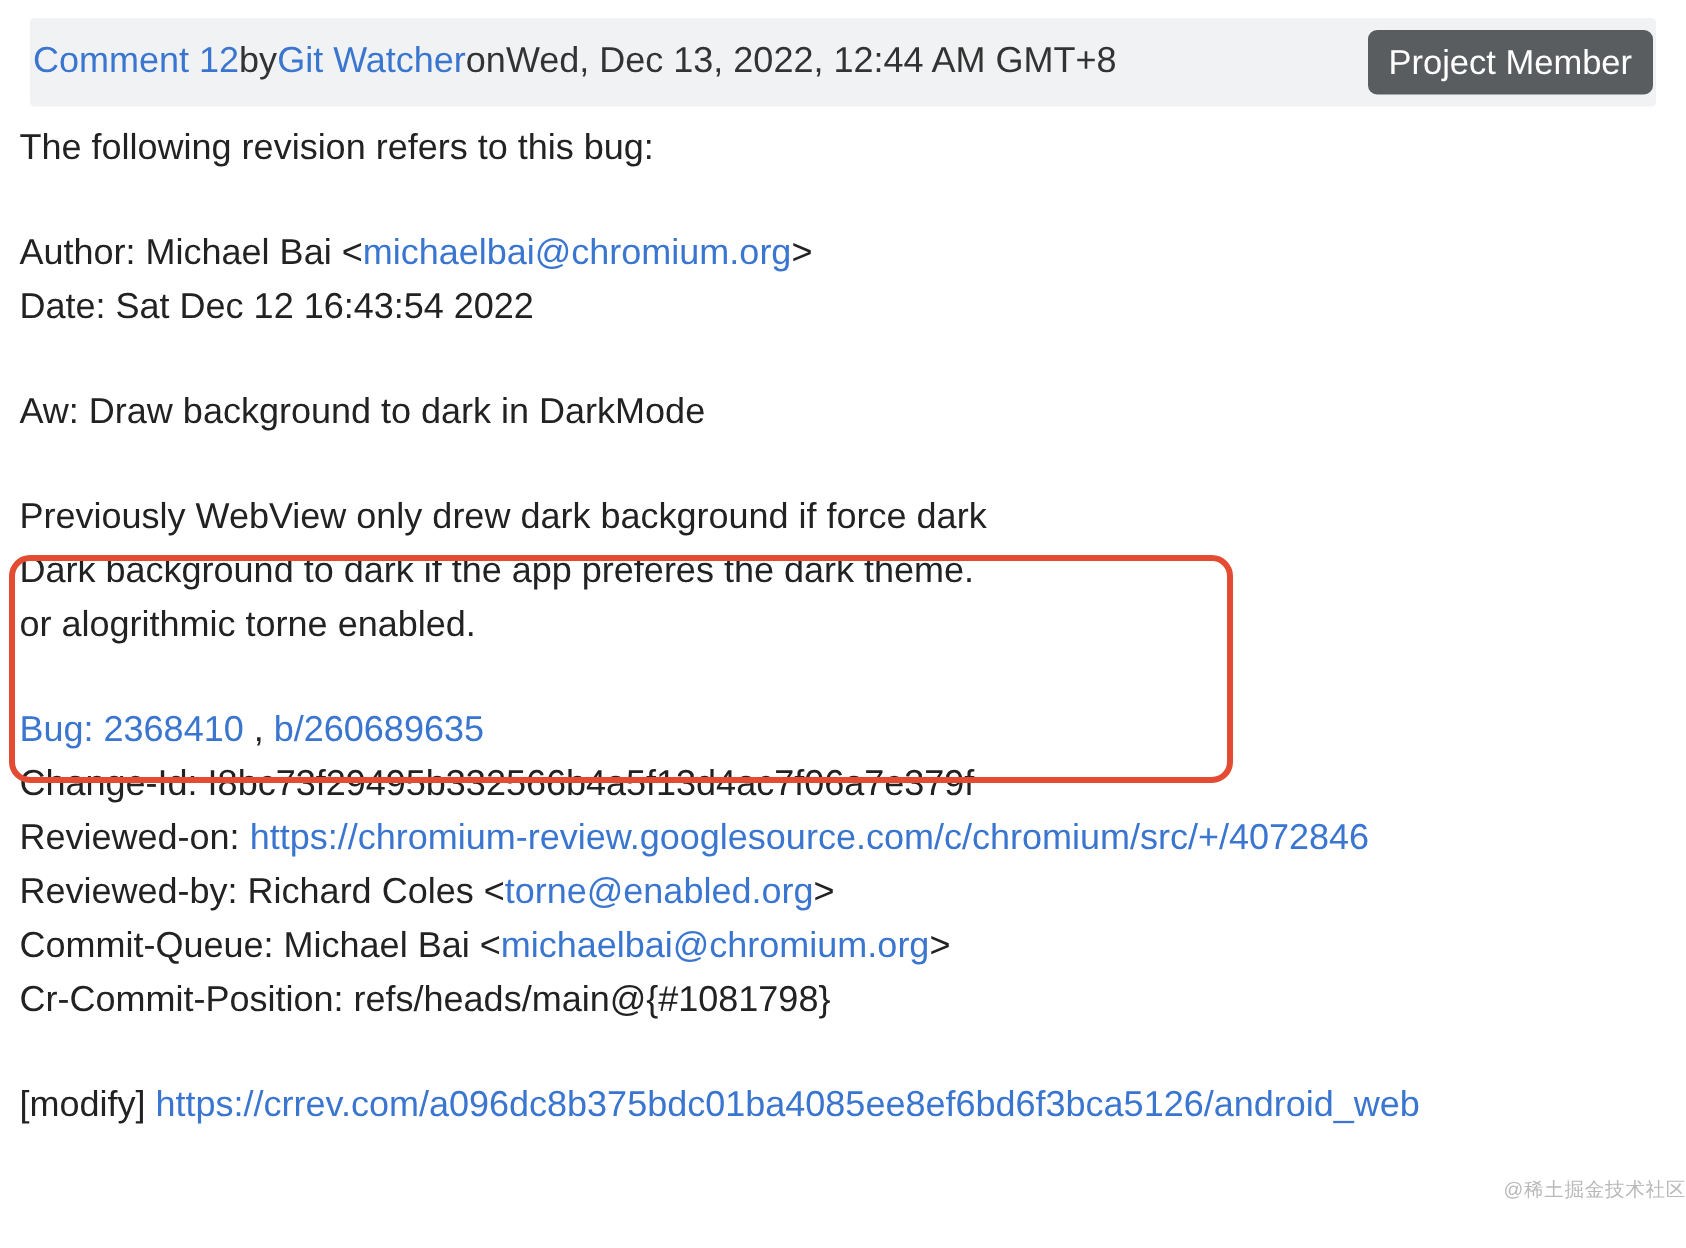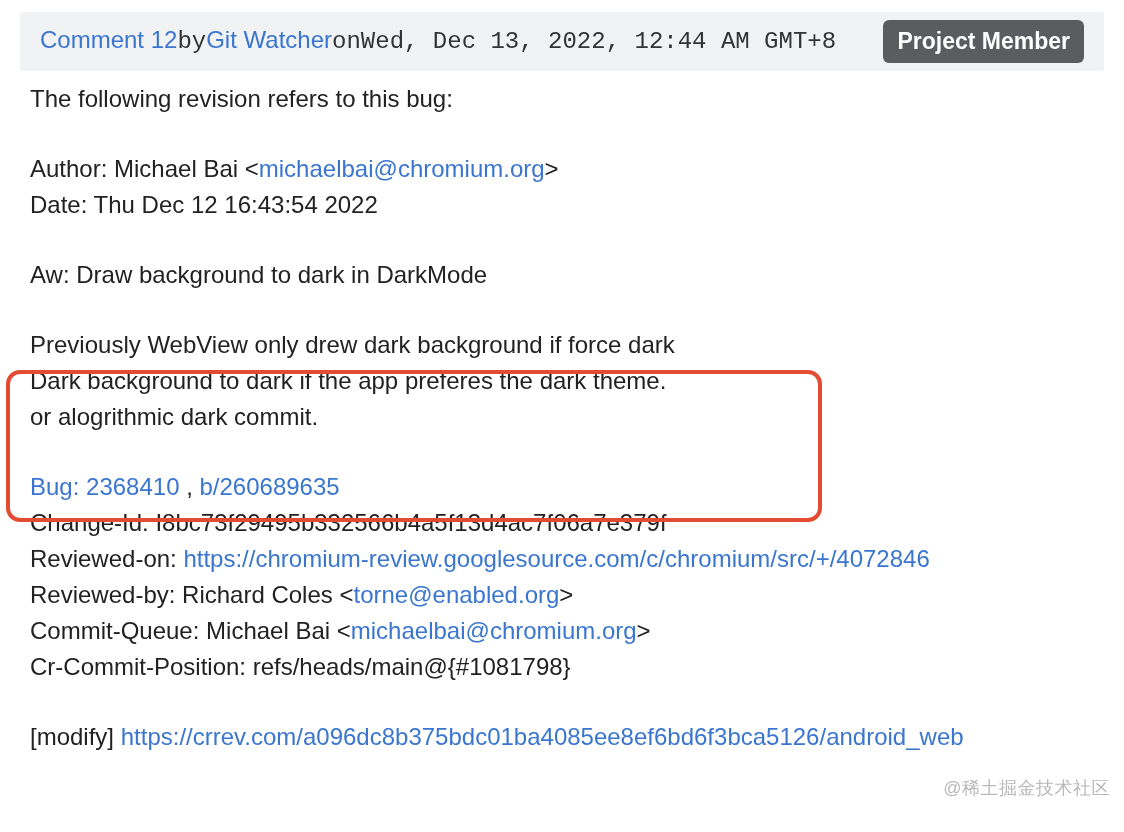--- a/index.html
+++ b/index.html
@@ -11,62 +11,62 @@
     font-family: "Helvetica Neue", Helvetica, Arial, sans-serif;
     font-size: 24px;
     line-height: 1.5;
     color: #222;
     background: #fff;
     overflow: hidden;
   }
   .comment-header {
     margin: 12px 20px 0 20px;
     background: #f1f2f3;
-    padding: 8px 20px;
+    padding: 8px 2px;
     border-radius: 3px;
     display: flex;
     align-items: center;
     justify-content: space-between;
     white-space: nowrap;
   }
   .header-left { display: flex; align-items: baseline; gap: 0; }
   a.link { color: #3a76d0; text-decoration: none; }
-  .hdr-by, .hdr-on { color: #333; font-family: Liberation Mono, monospace; }
+  .hdr-by, .hdr-on { color: #333; }
   .badge {
     background: #5a5d60;
     color: #fff;
-    font-weight: 700;
+    font-weight: 400;
     padding: 4px 14px;
     border-radius: 6px;
     font-size: 23px;
   }
   .body {
-    padding: 10px 30px 0 30px;
+    padding: 10px 30px 0 13px;
     white-space: normal;
   }
   .body p { margin: 0; }
   .indent { padding-left: 14px; }
   .spacer { height: 34px; }
   .nowrap { white-space: nowrap; overflow: hidden; }
   .highlight-box {
     position: absolute;
     left: 6px;
     top: 370px;
     width: 816px;
     height: 152px;
     border: 4px solid #e34b33;
     border-radius: 14px;
     pointer-events: none;
   }
   .watermark {
     position: absolute;
-    right: 14px;
+    right: 0;
     bottom: 30px;
     color: #b9b9b9;
-    font-size: 18px;
+    font-size: 13px;
     letter-spacing: 0.5px;
     pointer-events: none;
   }
 </style>
 </head>
 <body>
 
 <div class="comment-header">
   <span class="header-left">
     <a class="link" href="#">Comment 12</a>
@@ -78,29 +78,29 @@
   <span class="badge">Project Member</span>
 </div>
 
 <div class="body">
   <p>The following revision refers to this bug:</p>
   <div class="spacer"></div>
 
   <p>
     <span>Author: Michael Bai &lt;</span><a class="link" href="#">michaelbai@chromium.org</a><span>&gt;</span>
   </p>
-  <p>Date: Thu Dec 12 16:43:54 2022</p>
+  <p>Date: Sat Dec 12 16:43:54 2022</p>
   <div class="spacer"></div>
 
   <p>Aw: Draw background to dark in DarkMode</p>
   <div class="spacer"></div>
 
   <p>Previously WebView only drew dark background if force dark</p>
   <p>Dark background to dark if the app preferes the dark theme.</p>
-  <p>or alogrithmic dark commit.</p>
+  <p>or alogrithmic torne enabled.</p>
   <div class="spacer"></div>
 
   <p>
     <a class="link" href="#">Bug: 2368410</a><span> , </span><a class="link" href="#">b/260689635</a>
   </p>
   <p>Change-Id: I8bc73f29495b332566b4a5f13d4ac7f06a7e379f</p>
   <p class="nowrap">
     <span>Reviewed-on: </span><a class="link" href="#">https://chromium-review.googlesource.com/c/chromium/src/+/4072846</a>
   </p>
   <p>

